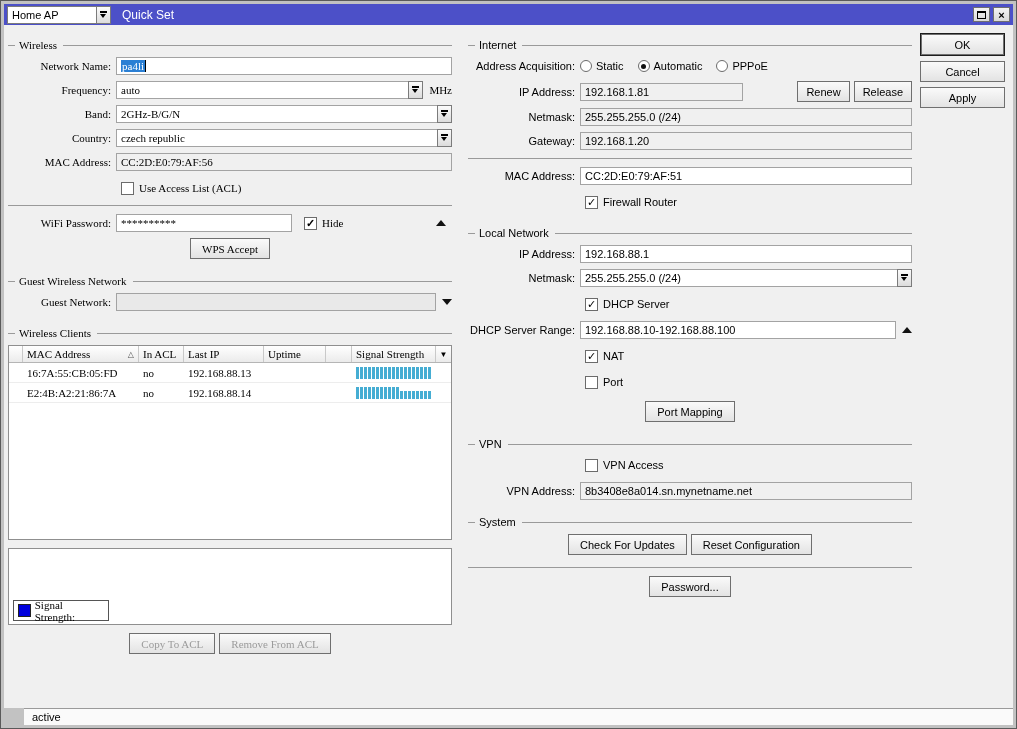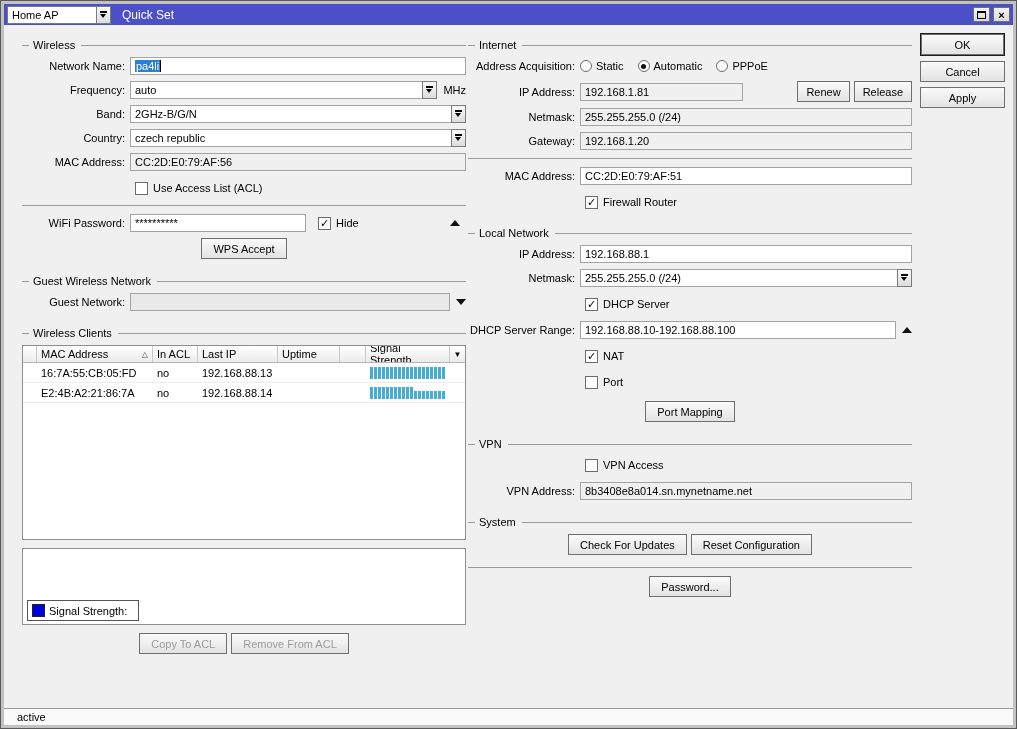--- a/index.html
+++ b/index.html
@@ -21,21 +21,21 @@
                      border-right:3.5px solid transparent; border-top:4.5px solid #000; }
   .tb-title { color:#fff; font-size:12px; margin-left:11px; }
   .tb-spacer { flex:1; }
   .tb-btn { width:17px; height:15px; background:linear-gradient(#f4f4f4,#d9d9d9); border:1px solid #6f6f6f;
             display:flex; align-items:center; justify-content:center; margin-left:3px; }
   .max-glyph { width:9px; height:8px; border:1px solid #000; border-top-width:2px; }
   .close-glyph { font-weight:bold; font-size:11px; line-height:8px; }
 
   
   .client { flex:1 1 auto; background:#f0f0f0; position:relative; overflow:hidden; }
-  .col-left  { position:absolute; left:18px;  top:0; width:444px; }
+  .col-left  { position:absolute; left:4px;  top:0; width:444px;font-family:Liberation Serif, serif; }
   .col-right { position:absolute; left:464px; top:0; width:444px; }
   .col-actions { position:absolute; right:8px; top:8px; width:85px; display:flex; flex-direction:column; gap:5px; }
 
   .group { display:flex; align-items:center; margin-top:14px; margin-bottom:6px; color:#000; }
   .group::before { content:""; width:7px; border-top:1px solid #9a9a9a; margin-right:4px; }
   .group::after  { content:""; flex:1; border-top:1px solid #9a9a9a; margin-left:6px; }
 
   .row { display:flex; align-items:center; margin-bottom:6px; min-height:18px; }
   .lbl { width:108px; text-align:right; padding-right:5px; flex:0 0 auto; }
   .col-right .lbl { width:112px; }
@@ -87,29 +87,29 @@
   .c3 { width:80px; flex:0 0 auto; }
   .c4 { width:62px; flex:0 0 auto;text-align:center; }
   .c5 { width:26px; flex:0 0 auto; padding:0 3px; }
   .c6 { width:84px; flex:1 1 auto; }
   .c7 { width:15px; flex:0 0 auto; border-right:none; justify-content:center; padding:0; }
   .sort-icon { margin-left:auto; font-size:8px; color:#555; }
   .bars { display:flex; align-items:flex-end; gap:1px; height:12px; }
   .bars span { width:3px; display:inline-block; }
 
   .legend-panel { border:1px solid #8f8f8f; background:#fff; height:77px; margin-top:8px; position:relative; }
-  .legend-box { position:absolute; left:4px; bottom:3px; width:112px; height:21px; border:1px solid #555;
+  .legend-box { position:absolute; left:4px; bottom:3px; width:96px; height:21px; border:1px solid #555;
                 display:flex; align-items:center; padding:0 4px; background:#fff; }
   .legend-swatch { width:13px; height:13px; border:1px solid #222; margin-right:4px; }
 
   .btn-row { display:flex; justify-content:center; gap:4px; margin-top:8px; }
 
   
   .statusbar { height:17px; background:#fafafa; border-top:1px solid #9a9a9a; flex:0 0 auto;
-               display:flex; align-items:center; padding:0 13px; }
+               display:flex; align-items:center; padding:0 8px;margin-left:20px; }
 
   .indent { margin-left:113px; }
   .col-right .indent { margin-left:117px; }
 </style>
 </head>
 <body>
 
 <div class="window">
 
   <div class="titlebar" style="background: rgb(76, 80, 200);">

